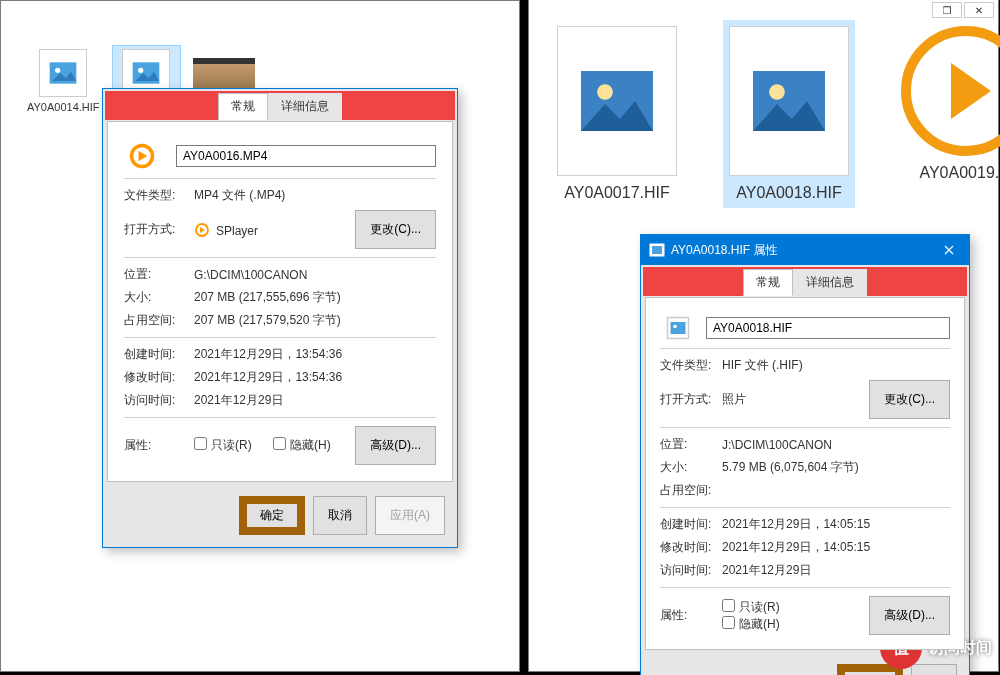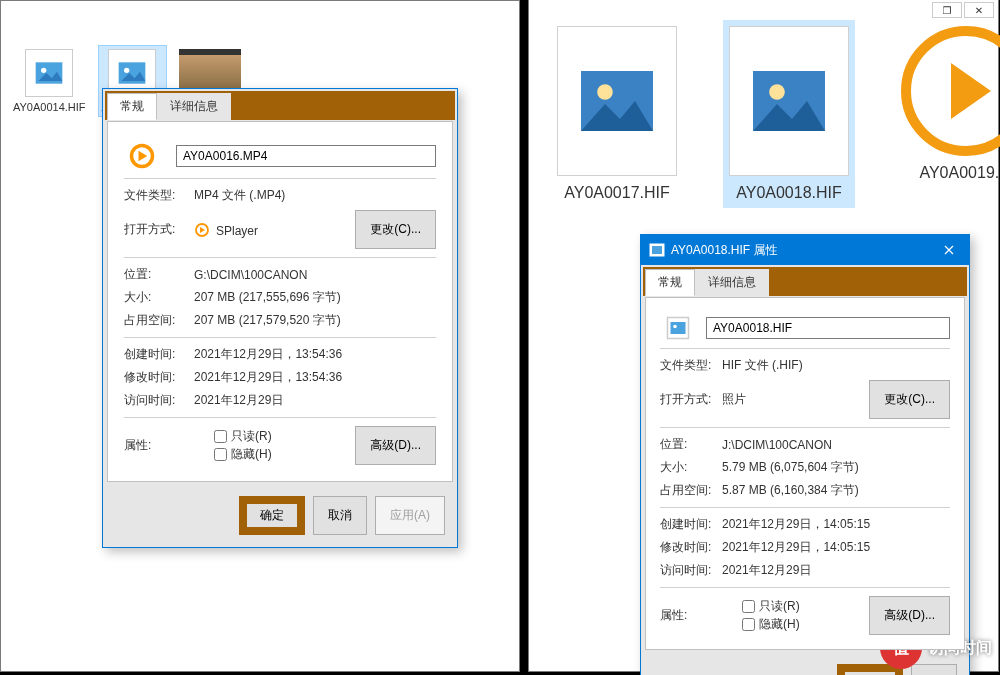--- a/index.html
+++ b/index.html
@@ -23,50 +23,50 @@
   .bigfile .cap { font-size:16px; margin-top:8px; }
   .playcircle { width:130px; height:130px; border-radius:50%; border:10px solid #f39c12; display:flex; align-items:center; justify-content:center; }
   .playcircle .tri { width:0;height:0;border-left:40px solid #f39c12;border-top:28px solid transparent;border-bottom:28px solid transparent; margin-left:10px;}
 
   
   .dialog { position: absolute; background: #e6e6e6; border: 1px solid #0078d7; box-shadow: 4px 4px 10px rgba(0,0,0,0.25); }
   .titlebar { height: 30px; background: #0078d7; color: #fff; display: flex; align-items: center; padding: 0 8px; font-size: 12px; }
   .titlebar .ticon { width: 16px; height: 16px; margin-right: 6px; display:flex; align-items:center; justify-content:center;}
   .titlebar .spacer { flex: 1; }
   .titlebar .close { width: 40px; height: 30px; display: flex; align-items: center; justify-content: center; margin-right: -8px; cursor: pointer; }
-  .tabs { display: flex; background: #a16207; padding: 2px 2px 0 2px; margin:2px;}
+  .tabs { display: flex; background: #ef4444; padding: 2px 2px 0 2px; margin:2px;justify-content:center;}
   .tab { padding: 4px 12px; font-size: 12px; background: #e6e6e6; border: 1px solid transparent; cursor: pointer; }
   .tab.active { background: #fff; border: 1px solid #c0c0c0; border-bottom: 1px solid #fff; position: relative; z-index: 2; }
   .tabbody { background: #fff; margin: 0 4px 4px 4px; border: 1px solid #c0c0c0; margin-top: -1px; padding: 14px 16px 10px 16px; position: relative; z-index: 1; }
   .row { display: flex; align-items: center; margin: 6px 0; font-size: 12px; }
   .row .lab { width: 70px; flex-shrink: 0; }
   .row .val { flex: 1; }
   .row.sm .lab { width: 62px; }
   .rowicon { width:36px; display:flex; justify-content:center; }
   .nameinput { flex:1; padding: 3px 6px; border: 1px solid #7a7a7a; font-size: 12px; background:#fff; }
   .hr { height: 1px; background: #d0d0d0; margin: 8px 0; }
   .btn { padding: 10px 14px; border: 1px solid #adadad; background: #e1e1e1; font-size: 12px; cursor: pointer; }
   .btn.primary { border: 8px solid #a16207; padding: 2px 13px; }
   .btn.disabled { color: #a0a0a0; background:#f4f4f4; }
   .btnrow { display: flex; justify-content: flex-end; gap: 8px; padding: 10px 12px 12px 0; }
-  .chk { display:inline-flex; align-items:center; margin-right:18px;margin-left:20px; }
+  .chk { display:inline-flex; margin-right:18px; }
   .chk input { margin-right:4px; width:13px; height:13px; }
   .openwith { display:flex; align-items:flex-end; }
   .openwith .oicon { width:16px; height:16px; margin-right:6px; }
   .watermark { position:absolute; right:8px; bottom:6px; display:flex; align-items:center; gap:6px; }
   .watermark .wcircle { width:42px; height:42px; border-radius:50%; background:#d33; display:flex; align-items:center; justify-content:center; color:#fff; font-size:16px; font-weight:bold;}
   .watermark .wtxt { color:#fff; font-size:16px; font-weight:bold; text-shadow:0 0 4px rgba(0,0,0,0.6);}
   .winbtns { position:absolute; right:4px; top:2px; display:flex; gap:2px;}
   .winbtns span { width:30px; height:16px; border:1px solid #ccc; background:#fff; display:flex; align-items:center; justify-content:center; font-size:10px; cursor:pointer;}
 </style>
 </head>
 <body>
 
 <div class="pane pane-left">
-  <div class="desk" style="left:8px; top:44px;">
+  <div class="desk" style="left:22px; top:44px;align-items:center;">
     <div class="file">
       <div class="thumb">
         <svg viewBox="0 0 24 24">
             <rect x="2" y="4" width="20" height="16" fill="#4aa3df"></rect>
             <circle cx="8" cy="10" r="2" fill="#fff"></circle>
             <path d="M4 18 L10 12 L14 16 L18 11 L22 18 Z" fill="#2e7bbf"></path>
           </svg>
       </div>
       <div class="cap">AY0A0014.HIF</div>
     </div>
@@ -250,21 +250,20 @@
     <div class="row sm">
         <div class="lab">位置:</div>
         <div class="val">J:\DCIM\100CANON</div>
       </div>
     <div class="row sm">
         <div class="lab">大小:</div>
         <div class="val">5.79 MB (6,075,604 字节)</div>
       </div>
     <div class="row sm">
         <div class="lab">占用空间:</div>
-        <div class="val">5.87 MB (6,160,384 字节)</div>
       </div>
     <div class="hr"></div>
     <div class="row sm">
         <div class="lab">创建时间:</div>
         <div class="val">2021年12月29日，14:05:15</div>
       </div>
     <div class="row sm">
         <div class="lab">修改时间:</div>
         <div class="val">2021年12月29日，14:05:15</div>
       </div>

